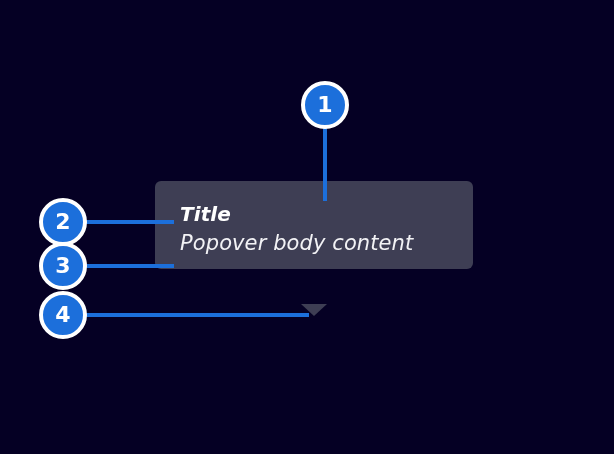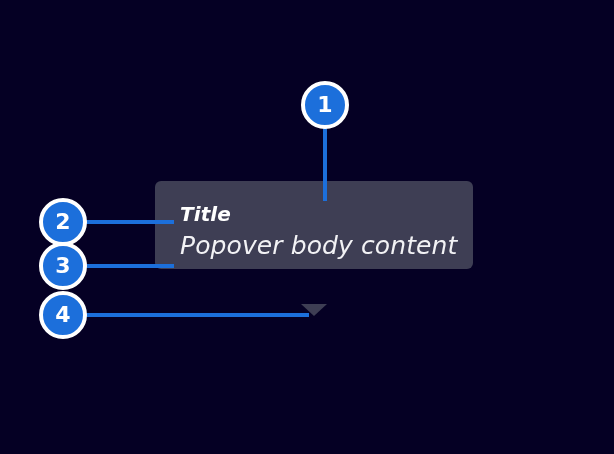--- a/index.html
+++ b/index.html
@@ -37,21 +37,21 @@
     font-size: 20px;
     font-weight: bold;
     color: #ffffff;
     letter-spacing: 0.1px;
     white-space: nowrap;
   }
   .popover-body {
     position: absolute;
     left: 25px;
     top: 50px;
-    font-size: 25px;
+    font-size: 21px;
     font-weight: normal;
     color: #f2f2f5;
     letter-spacing: 0.1px;
     white-space: nowrap;
   }
   .popover-arrow {
     position: absolute;
     left: 301px;
     top: 304px;
     width: 0;

